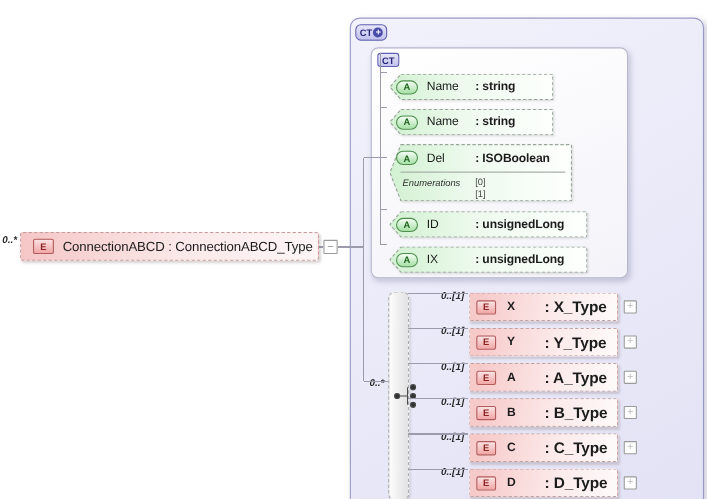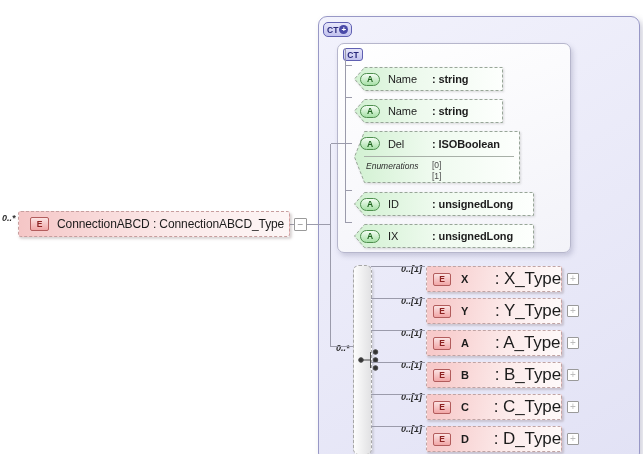--- a/index.html
+++ b/index.html
@@ -80,21 +80,21 @@
   }
   .child-row{height:26px;}
   .child-box{
     box-sizing:border-box;position:absolute;left:0;top:0;width:136px;height:26px;
     border:1px dashed #c0a4a4;border-radius:2px;
     background:linear-gradient(100deg,#f7caca 8%,#fcebeb 60%,#fefafa);
     box-shadow:1.5px 2px 2px rgba(120,100,100,.25);
     display:flex;align-items:center;padding-left:6px;
   }
   .child-name{margin-left:10px;width:34px;font-size:11px;font-weight:bold;letter-spacing:-0.1px;}
-  .child-type{font-size:17px;font-weight:normal;letter-spacing:-0.1px;white-space:nowrap;}
+  .child-type{font-size:14px;font-weight:bold;letter-spacing:-0.1px;white-space:nowrap;}
   .card-label{width:30px;text-align:right;}
 </style>
 </head>
 <body>
 
 <div class="canvas">
 
   <svg width="0" height="0" style="position:absolute">
     <defs>
       <linearGradient id="gAttr" x1="0" y1="0" x2="1" y2="0">

